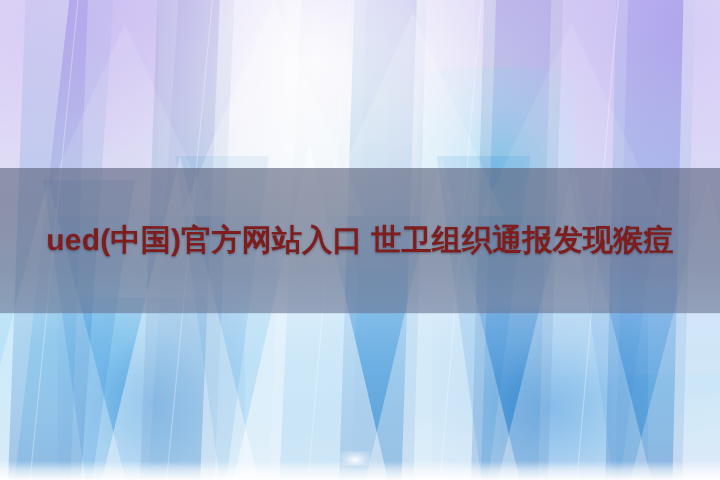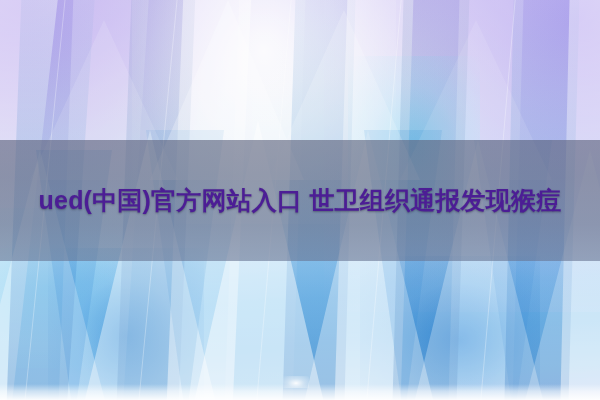--- a/index.html
+++ b/index.html
@@ -140,21 +140,21 @@
     width: 100%;
     height: 121px;
     display: flex;
     flex-direction: column;
     align-items: center;
     justify-content: center;
     box-sizing: border-box;
     padding: 0 22px;
   }
   .headline .line {
-    color: #4c1d95;
+    color: #7f1d1d;
     font-size: 25px;
     font-weight: bold;
     line-height: 1.42;
     letter-spacing: 0.2px;
     text-align: center;
     white-space: nowrap;
     text-shadow: 0 1px 2px rgba(40,44,60,0.45);
   }
   .headline .line-1 { }
   .headline .line-2 { }

